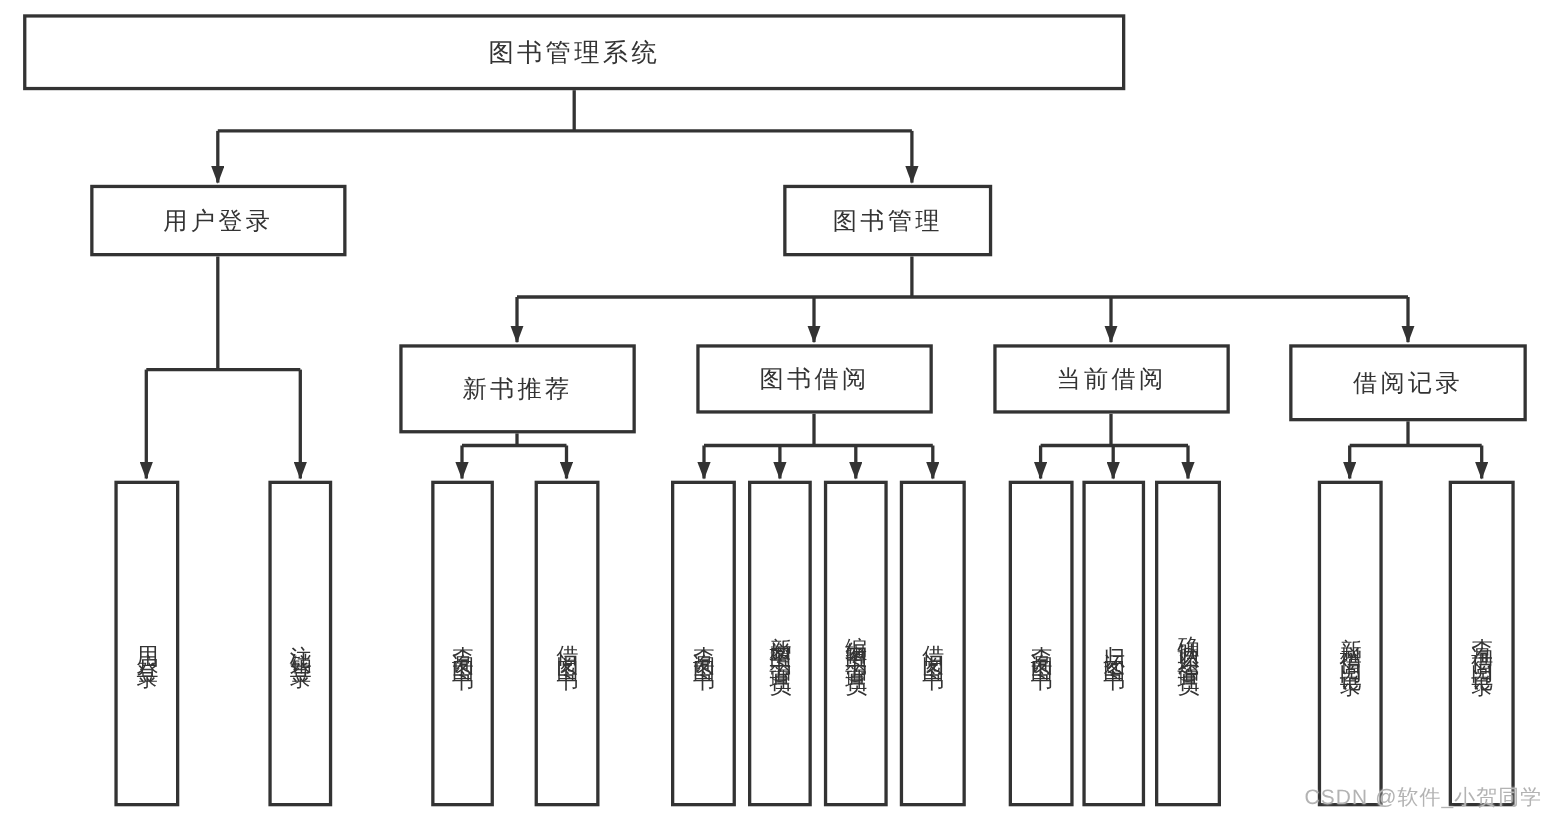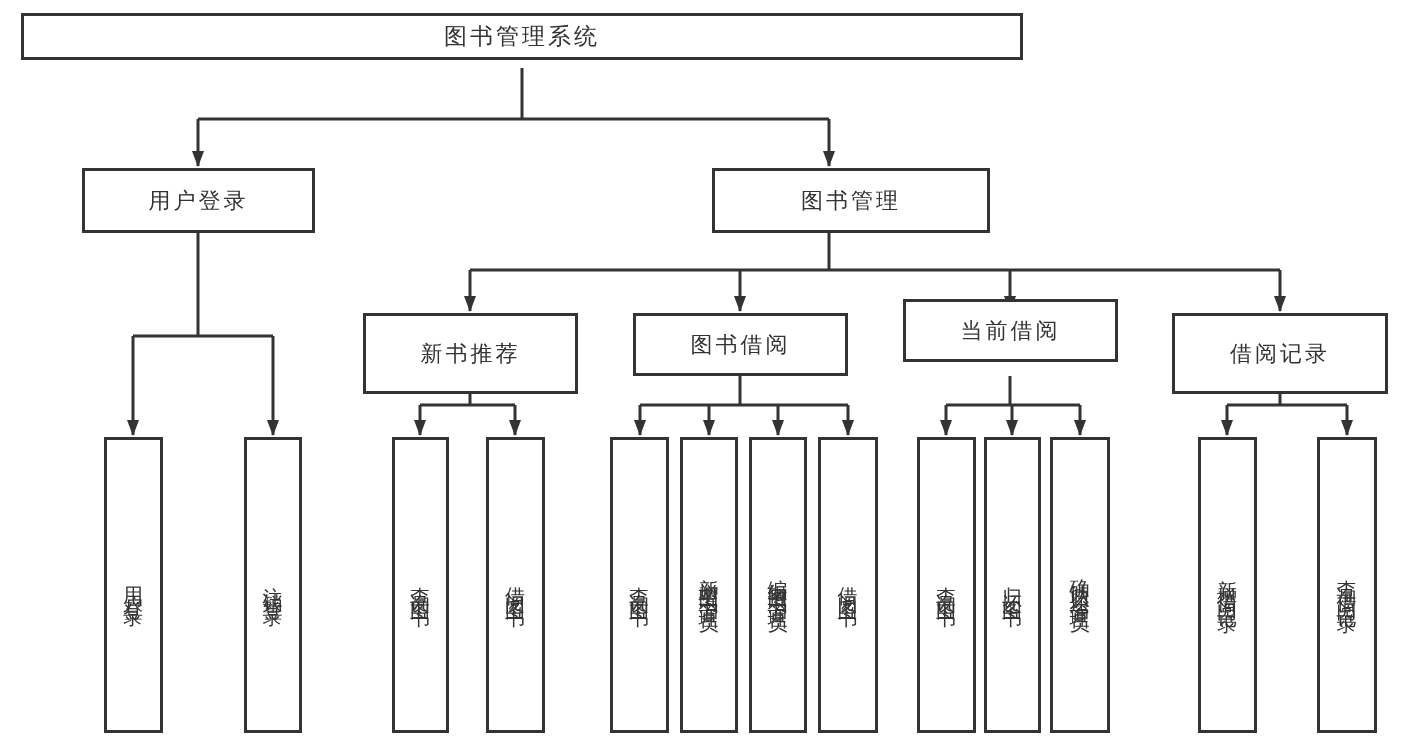--- a/index.html
+++ b/index.html
@@ -102,41 +102,41 @@
       <path d="M1012,405 V435" marker-end="url(#arw)"></path>
       <path d="M1080,405 V435" marker-end="url(#arw)"></path>
 
       <path d="M1280,376 V405"></path>
       <path d="M1227,405 H1347"></path>
       <path d="M1227,405 V435" marker-end="url(#arw)"></path>
       <path d="M1347,405 V435" marker-end="url(#arw)"></path>
     </g>
   </svg>
 
-  <div class="box root" style="left:21px; top:13px; width:1002px; height:47px;text-align:center;">
+  <div class="box root" style="left:21px; top:13px; width:1002px; height:69px;text-align:center;">
     <span class="h">图书管理系统</span>
   </div>
 
   <div class="box" style="left:82px; top:168px; width:233px; height:65px;">
     <span class="h">用户登录</span>
   </div>
-  <div class="box" style="left:712px; top:168px; width:278px; height:65px;">
+  <div class="box" style="left:712px; top:168px; width:190px; height:65px;">
     <span class="h">图书管理</span>
   </div>
 
   <div class="box" style="left:363px; top:313px; width:215px; height:81px;">
     <span class="h">新书推荐</span>
   </div>
   <div class="box" style="left:633px; top:313px; width:215px; height:63px;align-items:center;">
     <span class="h">图书借阅</span>
   </div>
-  <div class="box" style="left:903px; top:299px; width:215px; height:63px;">
+  <div class="box" style="left:903px; top:313px; width:215px; height:63px;">
     <span class="h">当前借阅</span>
   </div>
-  <div class="box" style="left:1172px; top:313px; width:216px; height:81px;">
+  <div class="box" style="left:1172px; top:313px; width:216px; height:70px;">
     <span class="h">借阅记录</span>
   </div>
 
   <div class="box" style="left:104px; top:437px; width:59px; height:296px;">
     <span class="v">用户登录</span>
   </div>
   <div class="box" style="left:244px; top:437px; width:58px; height:296px;">
     <span class="v">注销登录</span>
   </div>
 
@@ -170,14 +170,15 @@
     <span class="v long">确认归还（管理员）</span>
   </div>
 
   <div class="box" style="left:1198px; top:437px; width:59px; height:296px;">
     <span class="v">新增借阅记录</span>
   </div>
   <div class="box" style="left:1317px; top:437px; width:60px; height:296px;">
     <span class="v">查询借阅记录</span>
   </div>
 
+  <div class="watermark">CSDN @软件_小贺同学</div>
 
 </div>
 
 </body></html>

